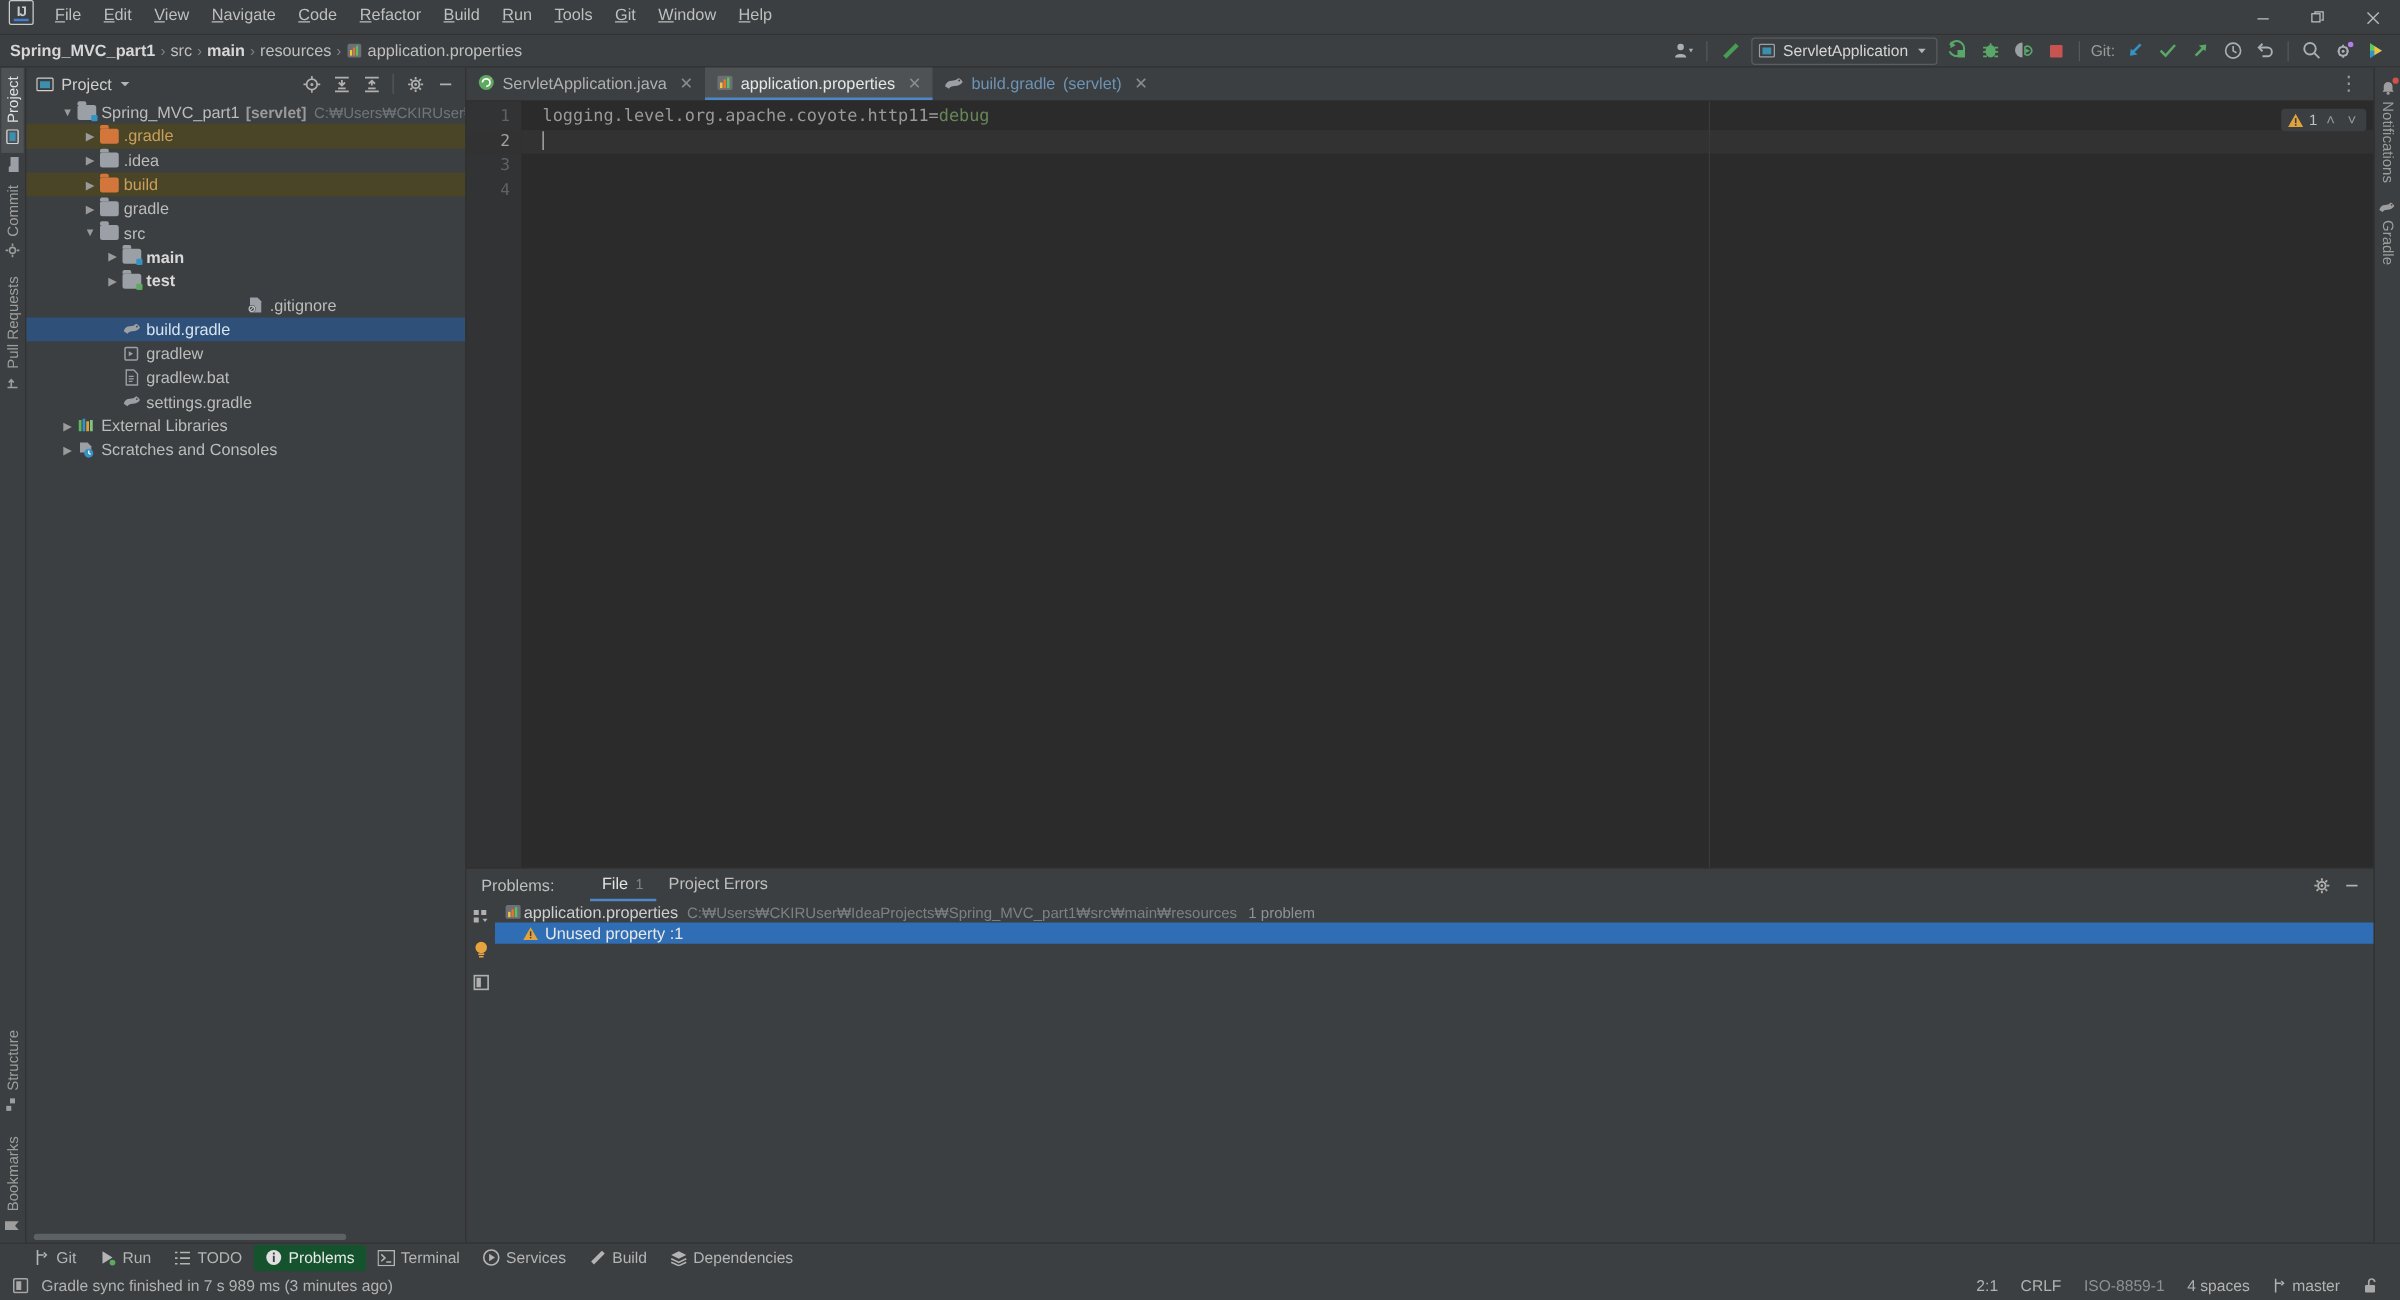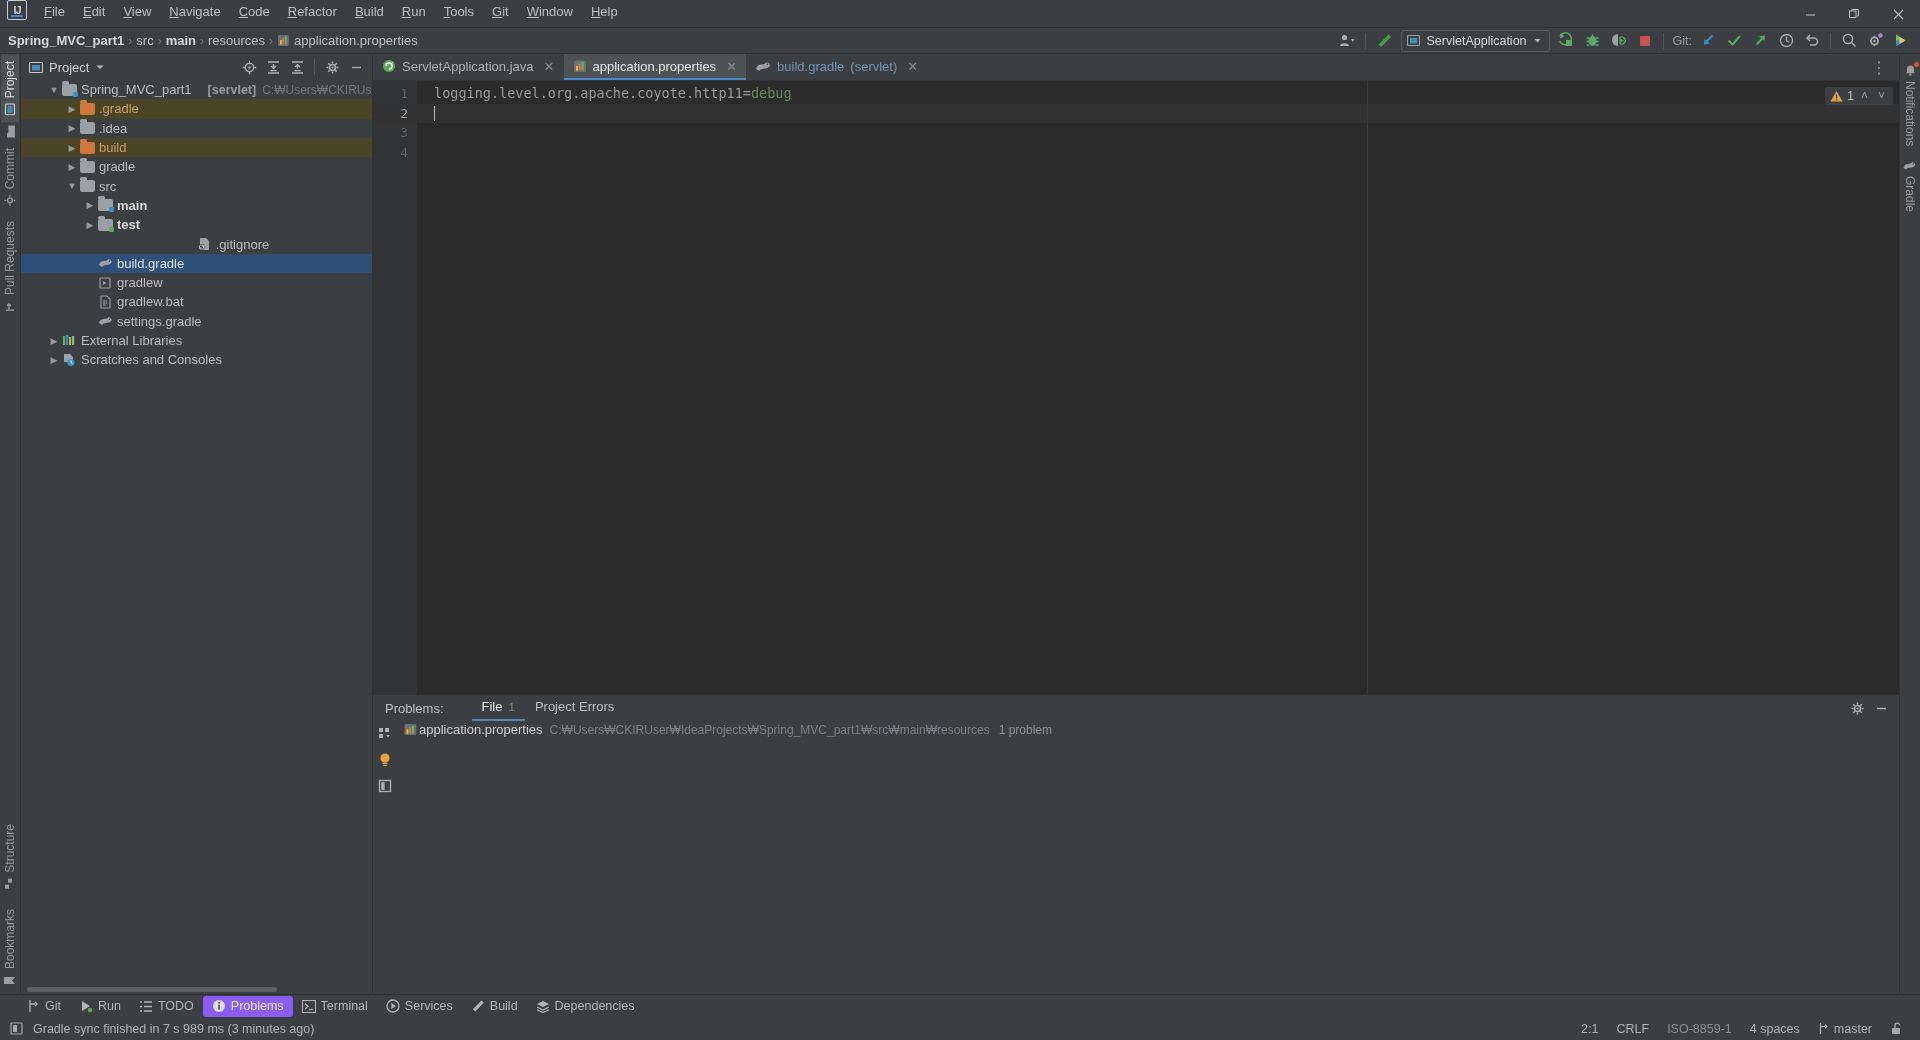--- a/index.html
+++ b/index.html
@@ -83,21 +83,21 @@
   .trow { height:19.3px; display:flex; align-items:center; white-space:nowrap; padding-right:4px; }
   .trow.sel { background:#2f5179; }
   .trow.ignored { background:#4b4528; }
   .arrow { width:14px; display:flex; align-items:center; justify-content:center; color:#9a9a9a; font-size:9px; flex:none;}
   .ticon { width:16px; height:16px; margin-right:4px; flex:none; display:flex; align-items:center; justify-content:center;}
   .tlabel { color:#bcbcbc; }
   .tlabel.bold { font-weight:bold; color:#d8d8d8; }
   .tlabel.orange { color:#c8a05a; }
   .tlabel.sel { color:#d6e3f0; }
   .tmeta { color:#6f7679; font-size:12px; margin-left:6px; }
-  .tsub { color:#9a9a9a; font-weight:bold; margin-left:16px; font-size:12.5px;}
+  .tsub { color:#9a9a9a; font-weight:bold; margin-left:5px; font-size:12.5px;}
   .proj-scroll { position:absolute; left:0; right:0; bottom:0; height:9px; }
   .proj-scroll i { display:block; height:5px; margin-top:2px; background:#5c6164; border-radius:3px; width:250px; margin-left:6px;}
 
   
   .fold { width:15px; height:12px; border-radius:1.5px 2px 2px 2px; position:relative; }
   .fold::before { content:''; position:absolute; top:-3px; left:0; width:7px; height:3px; border-radius:1.5px 1.5px 0 0;}
   .fold.grey { background:#9aa0a6;} .fold.grey::before{background:#9aa0a6;}
   .fold.orange { background:#d2763b;} .fold.orange::before{background:#d2763b;}
   .fold .badge { position:absolute; right:-1px; bottom:-1px; width:5px; height:5px; background:#3592c4; border-radius:1px;}
 
@@ -142,21 +142,21 @@
   .prow { height:17px; display:flex; align-items:center; font-size:13px; white-space:nowrap; }
   .prow.sel { background:#2f6eb5; color:#fff; }
   .prow .path { color:#7b8185; font-size:12px; margin-left:7px; }
   .prow .cnt2 { color:#8d9397; font-size:12px; margin-left:9px; }
   .prow .fname { color:#cfcfcf; }
   .prow .msg { color:#e8e8e8; }
 
   
   .toolbar-bottom { height:23px; background:#3c3f41; display:flex; align-items:center; flex:none; border-top:1px solid #323232; padding-left:18px;}
   .bt { display:flex; align-items:center; gap:5px; font-size:12.5px; color:#b4b4b4; padding: 2px 9px; height:21px; border-radius:3px;}
-  .bt.sel { background:#8b5cf6; color:#e8e8e8; }
+  .bt.sel { background:#14532d; color:#e8e8e8; }
   .statusbar { height:23px; background:#3c3f41; display:flex; align-items:center; flex:none; padding-left:10px; font-size:12.5px; color:#b2b2b2;}
   .status-right { margin-left:auto; display:flex; align-items:center; gap:0; padding-right:8px;}
   .sr { padding: 0 9px; color:#b2b2b2; }
   .sr.dim { color:#8c9093; }
   svg { display:block; }
 </style>
 </head>
 <body>
 
 <div class="app">
@@ -696,20 +696,28 @@
               <svg width="13" height="13" viewBox="0 0 13 13" style="margin-right:2px;">
                   <rect x="0.5" y="1" width="12" height="11" rx="1.5" fill="#6a7076"></rect>
                   <rect x="2.5" y="6.5" width="1.9" height="4.2" fill="#f3c33c"></rect>
                   <rect x="5.2" y="4.3" width="1.9" height="6.4" fill="#e8732e"></rect>
                   <rect x="7.9" y="2.8" width="1.9" height="7.9" fill="#5cc05c"></rect>
                 </svg>
               <span class="fname">application.properties</span>
               <span class="path">C:₩Users₩CKIRUser₩IdeaProjects₩Spring_MVC_part1₩src₩main₩resources</span>
               <span class="cnt2">1 problem</span>
             </div>
+            <div class="prow sel" style="padding-left:22px;">
+              <svg width="13" height="12" viewBox="0 0 13 12" style="margin-right:5px;">
+                  <path d="M6.5 0.7 L12.4 11 H0.6 Z" fill="#e2a33c"></path>
+                  <rect x="5.9" y="4" width="1.2" height="3.8" fill="#3c3f41"></rect>
+                  <rect x="5.9" y="8.5" width="1.2" height="1.2" fill="#3c3f41"></rect>
+                </svg>
+              <span class="msg">Unused property :1</span>
+            </div>
           </div>
         </div>
       </div>
     </div>
 
     <div class="stripe right">
       <div class="vtab" style="padding-top:9px;">
         <span style="position:relative; display:inline-block;">
           <svg width="13" height="13" viewBox="0 0 13 13">
               <path d="M3 9 v-3 a3.5 3.5 0 0 1 7 0 v3 l1 1.3 h-9 z" fill="#9d9d9d"></path>

